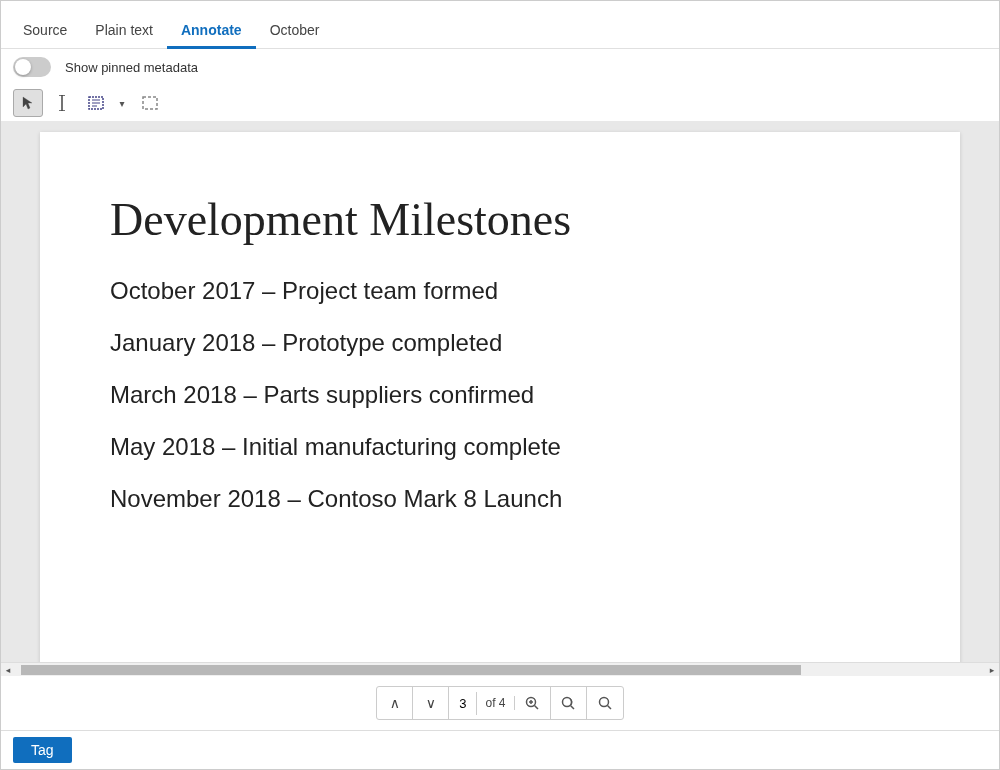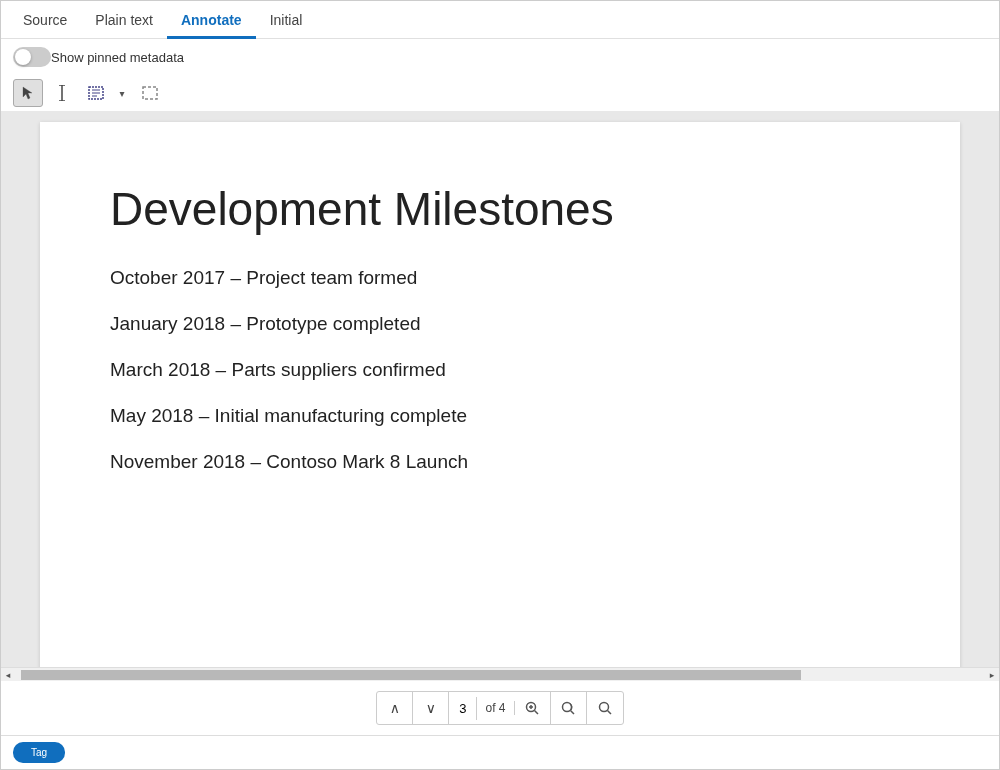--- a/index.html
+++ b/index.html
@@ -13,21 +13,21 @@
       flex-direction: column;
       overflow: hidden;
     }
 
     
     .tab-bar {
       display: flex;
       align-items: flex-end;
       border-bottom: 1px solid #e0e0e0;
       padding: 0 8px;
-      height: 38px;
+      height: 48px;
       flex-shrink: 0;
     }
     .tab {
       padding: 8px 14px;
       font-size: 14px;
       color: #444;
       cursor: pointer;
       position: relative;
       border-bottom: 3px solid transparent;
       margin-bottom: -1px;
@@ -36,21 +36,21 @@
       color: #106ebe;
       border-bottom: 3px solid #106ebe;
       font-weight: 700;
     }
 
     
     .pinned-bar {
       display: flex;
       align-items: center;
       padding: 8px 12px;
-      gap: 0;
+      gap: 14px;
       flex-shrink: 0;
     }
     .toggle {
       width: 38px;
       height: 20px;
       background: #ccc;
       border-radius: 10px;
       position: relative;
       cursor: pointer;
       flex-shrink: 0;
@@ -151,24 +151,25 @@
       padding: 60px 80px 60px 70px;
       box-shadow: 0 1px 4px rgba(0,0,0,0.15);
     }
 
     .doc-title {
       font-size: 46px;
       font-weight: 300;
       color: #222;
       margin-bottom: 30px;
       line-height: 1.2;
+      font-family: Liberation Serif, serif;
     }
 
     .milestone-item {
-      font-size: 19px;
+      font-size: 24px;
       color: #222;
       margin-bottom: 24px;
       font-weight: 400;
     }
 
     
     .h-scroll-bar {
       height: 14px;
       background: #f0f0f0;
       border-top: 1px solid #ddd;
@@ -272,34 +273,34 @@
       align-items: center;
       padding: 6px 12px;
       border-top: 1px solid #ddd;
       flex-shrink: 0;
     }
     .tag-btn {
       background: #106ebe;
       color: white;
       border: none;
       padding: 5px 18px;
-      font-size: 10px;
-      border-radius: 10px;
+      font-size: 14px;
+      border-radius: 2px;
       cursor: pointer;
       font-family: inherit;
     }
   </style>
 </head>
 <body>
 
 <div class="tab-bar">
   <div class="tab">Source</div>
   <div class="tab">Plain text</div>
   <div class="tab active">Annotate</div>
-  <div class="tab">Initial</div>
+  <div class="tab">October</div>
 </div>
 
 <div class="pinned-bar">
   <div class="toggle">
     <div class="toggle-knob"></div>
   </div>
   <span class="pinned-label">Show pinned metadata</span>
 </div>
 
 <div class="toolbar">

